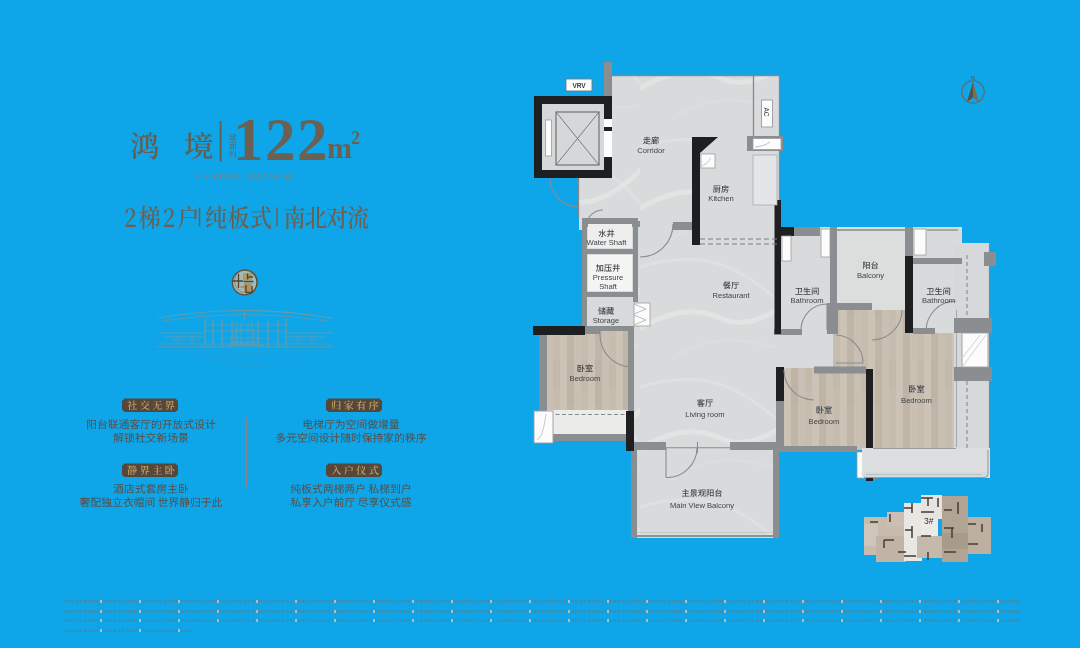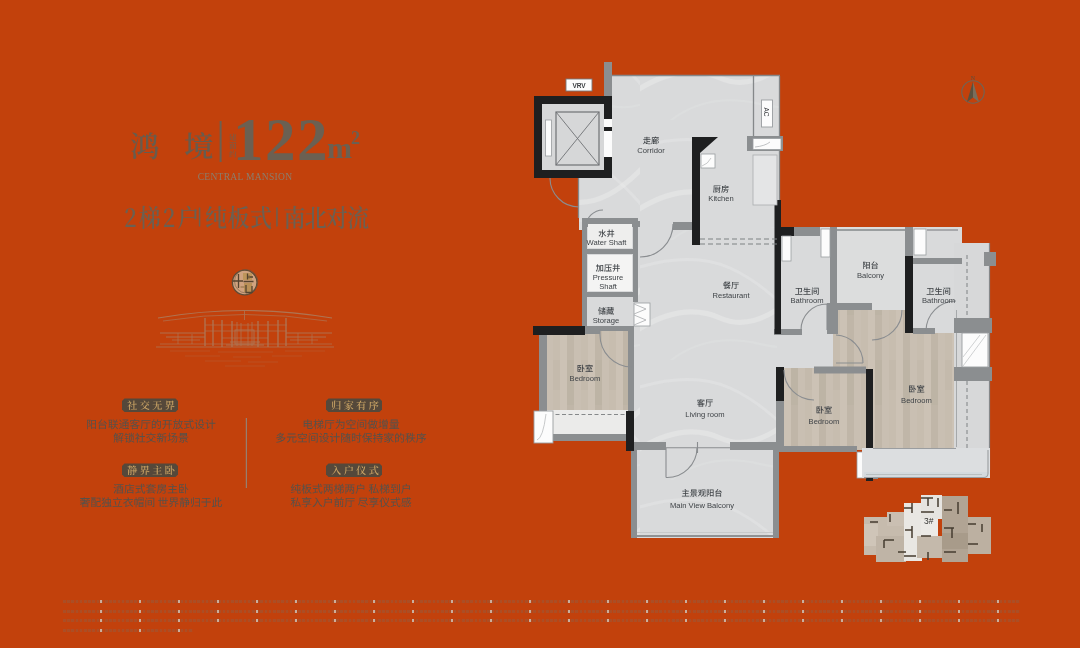--- a/index.html
+++ b/index.html
@@ -1,14 +1,14 @@
 <!DOCTYPE html>
 <html><head><meta charset="utf-8"><style>
 html,body{margin:0;padding:0;}
-.page{position:relative;width:1080px;height:648px;background:#c2410c;overflow:hidden;font-family:"Liberation Sans",sans-serif;}
+.page{position:relative;width:1080px;height:648px;background:#0ea5e9;overflow:hidden;font-family:"Liberation Sans",sans-serif;}
 .abs{position:absolute;}
 </style></head><body>
 <div class="page">
 <svg class="abs" style="left:0;top:0" width="1080" height="648" viewBox="0 0 1080 648">
 <defs>
 <pattern id="wood" width="28" height="90" patternUnits="userSpaceOnUse">
           <rect width="28" height="90" fill="#c1b6a9"></rect>
           <rect x="0" width="7" height="90" fill="#ccc2b5"></rect>
           <rect x="7" width="7" height="90" fill="#c0b6a8"></rect>
           <rect x="14" width="7" height="90" fill="#c9bfb2"></rect>

